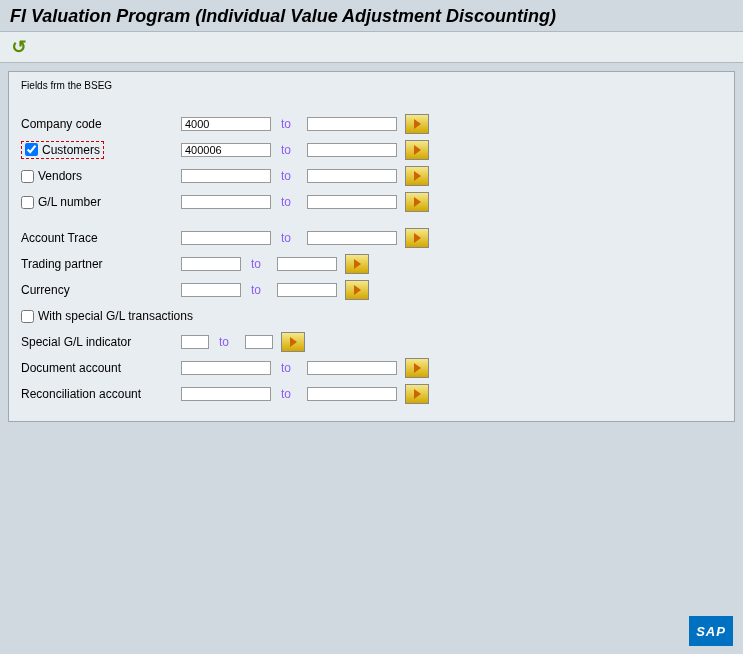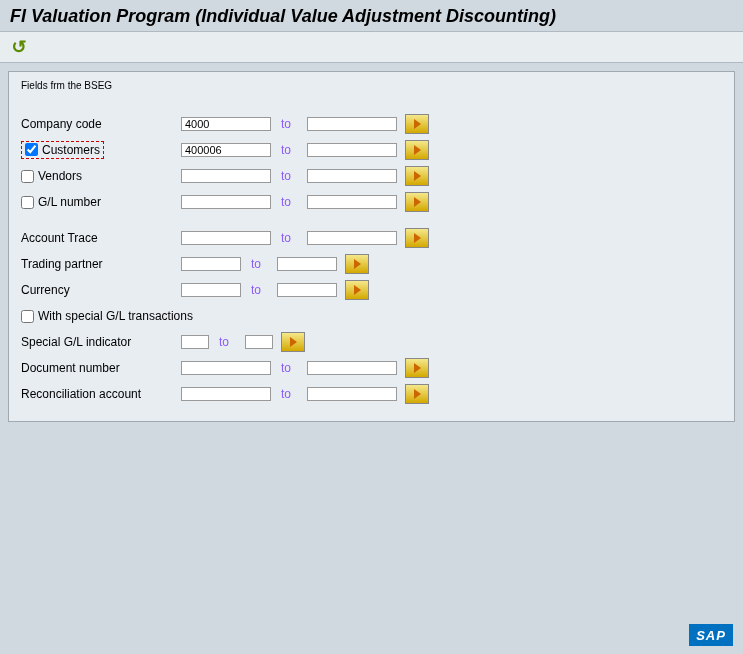--- a/index.html
+++ b/index.html
@@ -122,21 +122,21 @@
       gap: 4px;
     }
     .spacer-row {
       height: 10px;
     }
     .sap-logo {
       position: absolute;
       bottom: 8px;
       right: 10px;
       width: 44px;
-      height: 22px;
+      height: 30px;
       background: #0070c0;
       display: flex;
       align-items: center;
       justify-content: center;
       color: white;
       font-size: 13px;
       font-weight: bold;
       font-style: italic;
       letter-spacing: 1px;
     }
@@ -269,21 +269,21 @@
       <input class="field-input small" type="text" value="" style="">
       <span class="to-label">to</span>
       <input class="field-input small" type="text" value="" style="">
       <div class="select-btn">
         <div class="select-btn-arrow"></div>
       </div>
     </div>
 
     <div class="form-row">
       <div class="field-label">
-        <span>Document number</span>
+        <span>Document account</span>
       </div>
       <input class="field-input" type="text" value="" style="">
       <span class="to-label">to</span>
       <input class="field-input" type="text" value="" style="">
       <div class="select-btn">
         <div class="select-btn-arrow"></div>
       </div>
     </div>
 
     <div class="form-row">

